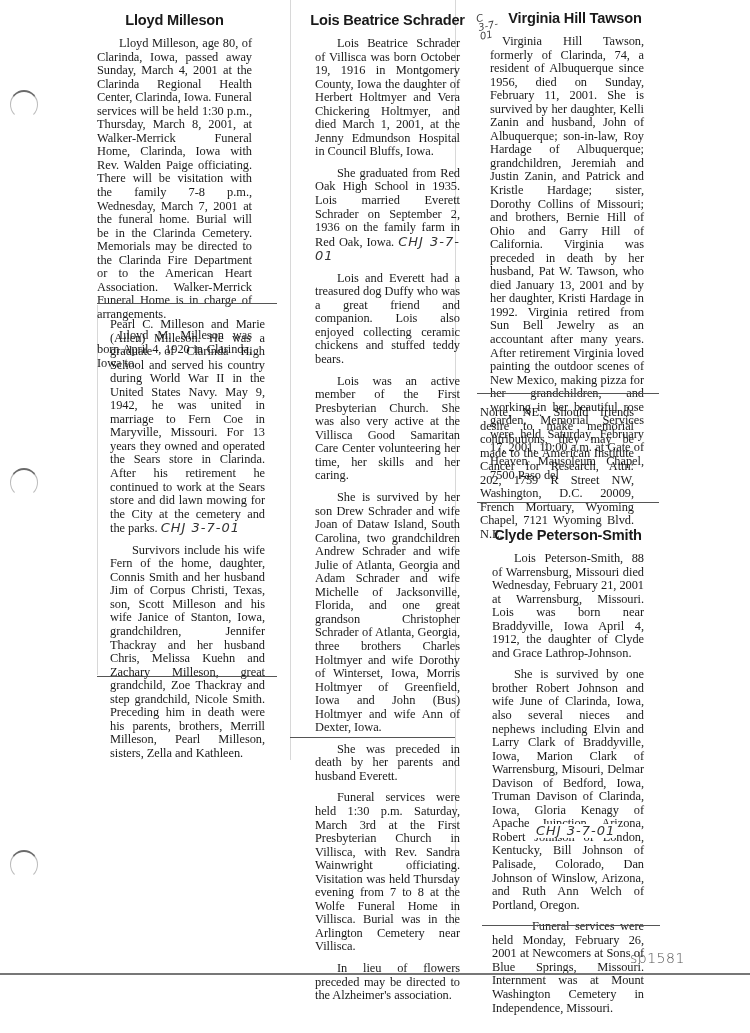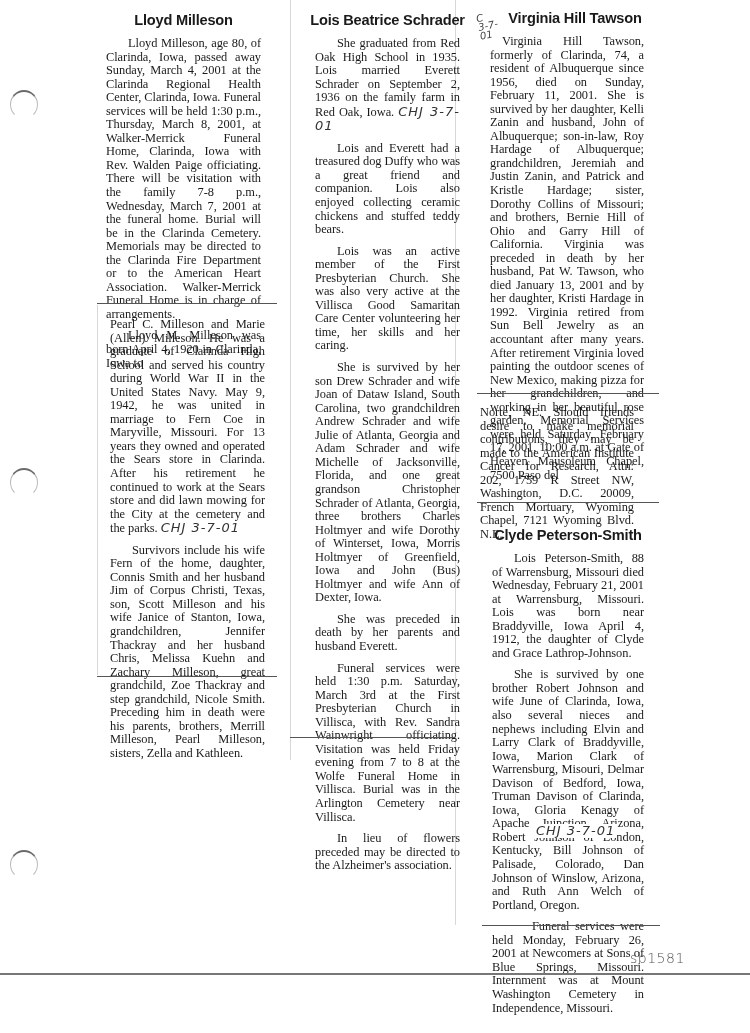--- a/index.html
+++ b/index.html
@@ -45,40 +45,41 @@
 <body>
 
 <div class="hole" style="top:90px;"></div>
 <div class="hole" style="top:468px;"></div>
 <div class="hole" style="top:850px;"></div>
 
 <div class="vrule" style="left:97px; top:305px; height:370px;"></div>
 <div class="vrule" style="left:290px; top:0; height:760px;"></div>
 <div class="vrule" style="left:455px; top:0; height:925px;"></div>
 
-<div class="clip" style="left:98px; top:12px; width:171px;">
+<div class="clip" style="left:89px; top:12px; width:171px;">
   <div class="headline">Lloyd Milleson</div>
   <p>Lloyd Milleson, age 80, of Clarinda, Iowa, passed away Sunday, March 4, 2001 at the Clarinda Regional Health Center, Clarinda, Iowa. Funeral services will be held 1:30 p.m., Thursday, March 8, 2001, at Walker-Merrick Funeral Home, Clarinda, Iowa with Rev. Walden Paige officiating. There will be visitation with the family 7-8 p.m., Wednesday, March 7, 2001 at the funeral home. Burial will be in the Clarinda Cemetery. Memorials may be directed to the Clarinda Fire Department or to the American Heart Association. Walker-Merrick Funeral Home is in charge of arrangements.</p>
   <p>Lloyd M. Milleson was born April 4, 1920 in Clarinda, Iowa to</p>
 </div>
 <div class="rule" style="left:97px; top:303px; width:180px;"></div>
 <div class="clip" style="left:102px; top:310px; width:171px;">
   <p class="noindent"><span>Pearl C. Milleson and Marie (Allen) Milleson. He was a graduate of Clarinda High School and served his country during World War II in the United States Navy. May 9, 1942, he was united in marriage to Fern Coe in Maryville, Missouri. For 13 years they owned and operated the Sears store in Clarinda. After his retirement he continued to work at the Sears store and did lawn mowing for the City at the cemetery and the parks.</span> <span class="hand">CHJ 3-7-01</span></p>
   <p>Survivors include his wife Fern of the home, daughter, Connis Smith and her husband Jim of Corpus Christi, Texas, son, Scott Milleson and his wife Janice of Stanton, Iowa, grandchildren, Jennifer Thackray and her husband Chris, Melissa Kuehn and Zachary Milleson, great grandchild, Zoe Thackray and step grandchild, Nicole Smith. Preceding him in death were his parents, brothers, Merrill Milleson, Pearl Milleson, sisters, Zella and Kathleen.</p>
 </div>
 <div class="rule" style="left:97px; top:676px; width:180px;"></div>
 
 <div class="clip" style="left:307px; top:12px; width:161px;">
   <div class="headline">Lois Beatrice Schrader</div>
+  <p>Lois Beatrice Schrader of Villisca was born October 19, 1916 in Montgomery County, Iowa the daughter of Herbert Holtmyer and Vera Chickering Holtmyer, and died March 1, 2001, at the Jenny Edmundson Hospital in Council Bluffs, Iowa.</p>
   <p><span>She graduated from Red Oak High School in 1935. Lois married Everett Schrader on September 2, 1936 on the family farm in Red Oak, Iowa.</span> <span class="hand">CHJ 3-7-01</span></p>
   <p>Lois and Everett had a treasured dog Duffy who was a great friend and companion. Lois also enjoyed collecting ceramic chickens and stuffed teddy bears.</p>
   <p>Lois was an active member of the First Presbyterian Church. She was also very active at the Villisca Good Samaritan Care Center volunteering her time, her skills and her caring.</p>
   <p>She is survived by her son Drew Schrader and wife Joan of Dataw Island, South Carolina, two grandchildren Andrew Schrader and wife Julie of Atlanta, Georgia and Adam Schrader and wife Michelle of Jacksonville, Florida, and one great grandson Christopher Schrader of Atlanta, Georgia, three brothers Charles Holtmyer and wife Dorothy of Winterset, Iowa, Morris Holtmyer of Greenfield, Iowa and John (Bus) Holtmyer and wife Ann of Dexter, Iowa.</p>
   <p>She was preceded in death by her parents and husband Everett.</p>
-  <p>Funeral services were held 1:30 p.m. Saturday, March 3rd at the First Presbyterian Church in Villisca, with Rev. Sandra Wainwright officiating. Visitation was held Friday evening from 7 to 8 at the Wolfe Funeral Home in Villisca. Burial was in the Arlington Cemetery near Villisca.</p>
+  <p>Funeral services were held 1:30 p.m. Saturday, March 3rd at the First Presbyterian Church in Villisca, with Rev. Sandra Wainwright officiating. Visitation was held Thursday evening from 7 to 8 at the Wolfe Funeral Home in Villisca. Burial was in the Arlington Cemetery near Villisca.</p>
   <p>In lieu of flowers preceded may be directed to the Alzheimer's association.</p>
 </div>
 <div class="rule" style="left:290px; top:737px; width:165px;"></div>
 
 <div class="margin-note" style="left:478px; top:12px; width:20px;">C 3-7-01</div>
 <div class="clip" style="left:482px; top:10px; width:170px;">
   <div class="headline" style="padding-left:16px;">Virginia Hill Tawson</div>
   <p style="text-indent:12px;">Virginia Hill Tawson, formerly of Clarinda, 74, a resident of Albuquerque since 1956, died on Sunday, February 11, 2001. She is survived by her daughter, Kelli Zanin and husband, John of Albuquerque; son-in-law, Roy Hardage of Albuquerque; grandchildren, Jeremiah and Justin Zanin, and Patrick and Kristle Hardage; sister, Dorothy Collins of Missouri; and brothers, Bernie Hill of Ohio and Garry Hill of California. Virginia was preceded in death by her husband, Pat W. Tawson, who died January 13, 2001 and by her daughter, Kristi Hardage in 1992. Virginia retired from Sun Bell Jewelry as an accountant after many years. After retirement Virginia loved painting the outdoor scenes of New Mexico, making pizza for her grandchildren, and working in her beautiful rose garden. Memorial Services were held Saturday, February 17, 2001, 10:00 a.m. at Gate of Heaven Mausoleum Chapel, 7500 Paso del</p>
 </div>
 <div class="rule" style="left:477px; top:393px; width:182px;"></div>

